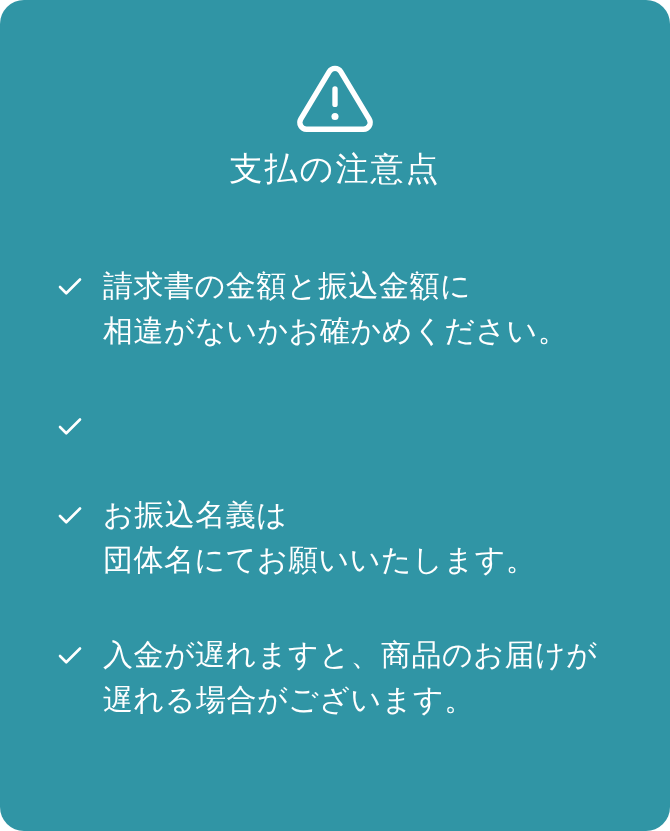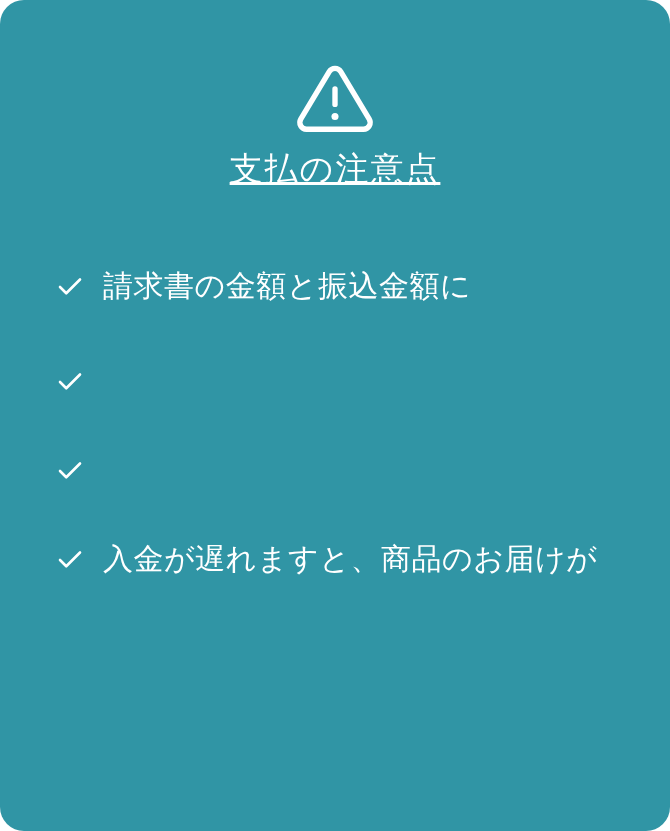--- a/index.html
+++ b/index.html
@@ -34,21 +34,20 @@
     display: block;
   }
   .title {
     margin: 16px 0 0 0;
     text-align: center;
     font-size: 33px;
     line-height: 34px;
     font-weight: 500;
     letter-spacing: 2px;
     color: var(--text-color);
-    text-decoration: underline;
   }
   .list {
     list-style: none;
     margin: 77px 0 0 0;
     padding: 0 30px 0 55px;
   }
   .item {
     display: flex;
     align-items: flex-start;
     margin-bottom: 50px;
@@ -90,44 +89,50 @@
   <ul class="list">
 
     <li class="item">
       <span class="check">
         <svg viewBox="0 0 24 24" fill="none" stroke="#ffffff" stroke-width="2.1" stroke-linecap="round" stroke-linejoin="round">
             <polyline points="20 6 9 17 4 12"></polyline>
           </svg>
       </span>
       <span class="item-text">
         <span class="item-line">請求書の金額と振込金額に</span>
-      </span>
-    </li>
-
-    <li class="item">
-      <span class="check">
-        <svg viewBox="0 0 24 24" fill="none" stroke="#ffffff" stroke-width="2.1" stroke-linecap="round" stroke-linejoin="round">
-            <polyline points="20 6 9 17 4 12"></polyline>
-          </svg>
+        <span class="item-line">相違がないかお確かめください。</span>
       </span>
     </li>
 
     <li class="item">
       <span class="check">
         <svg viewBox="0 0 24 24" fill="none" stroke="#ffffff" stroke-width="2.1" stroke-linecap="round" stroke-linejoin="round">
             <polyline points="20 6 9 17 4 12"></polyline>
           </svg>
       </span>
     </li>
 
     <li class="item">
       <span class="check">
         <svg viewBox="0 0 24 24" fill="none" stroke="#ffffff" stroke-width="2.1" stroke-linecap="round" stroke-linejoin="round">
             <polyline points="20 6 9 17 4 12"></polyline>
           </svg>
       </span>
       <span class="item-text">
+        <span class="item-line">お振込名義は</span>
+        <span class="item-line">団体名にてお願いいたします。</span>
+      </span>
+    </li>
+
+    <li class="item">
+      <span class="check">
+        <svg viewBox="0 0 24 24" fill="none" stroke="#ffffff" stroke-width="2.1" stroke-linecap="round" stroke-linejoin="round">
+            <polyline points="20 6 9 17 4 12"></polyline>
+          </svg>
+      </span>
+      <span class="item-text">
         <span class="item-line">入金が遅れますと、商品のお届けが</span>
+        <span class="item-line">遅れる場合がございます。</span>
       </span>
     </li>
 
   </ul>
 </div>
 
 </body></html>

